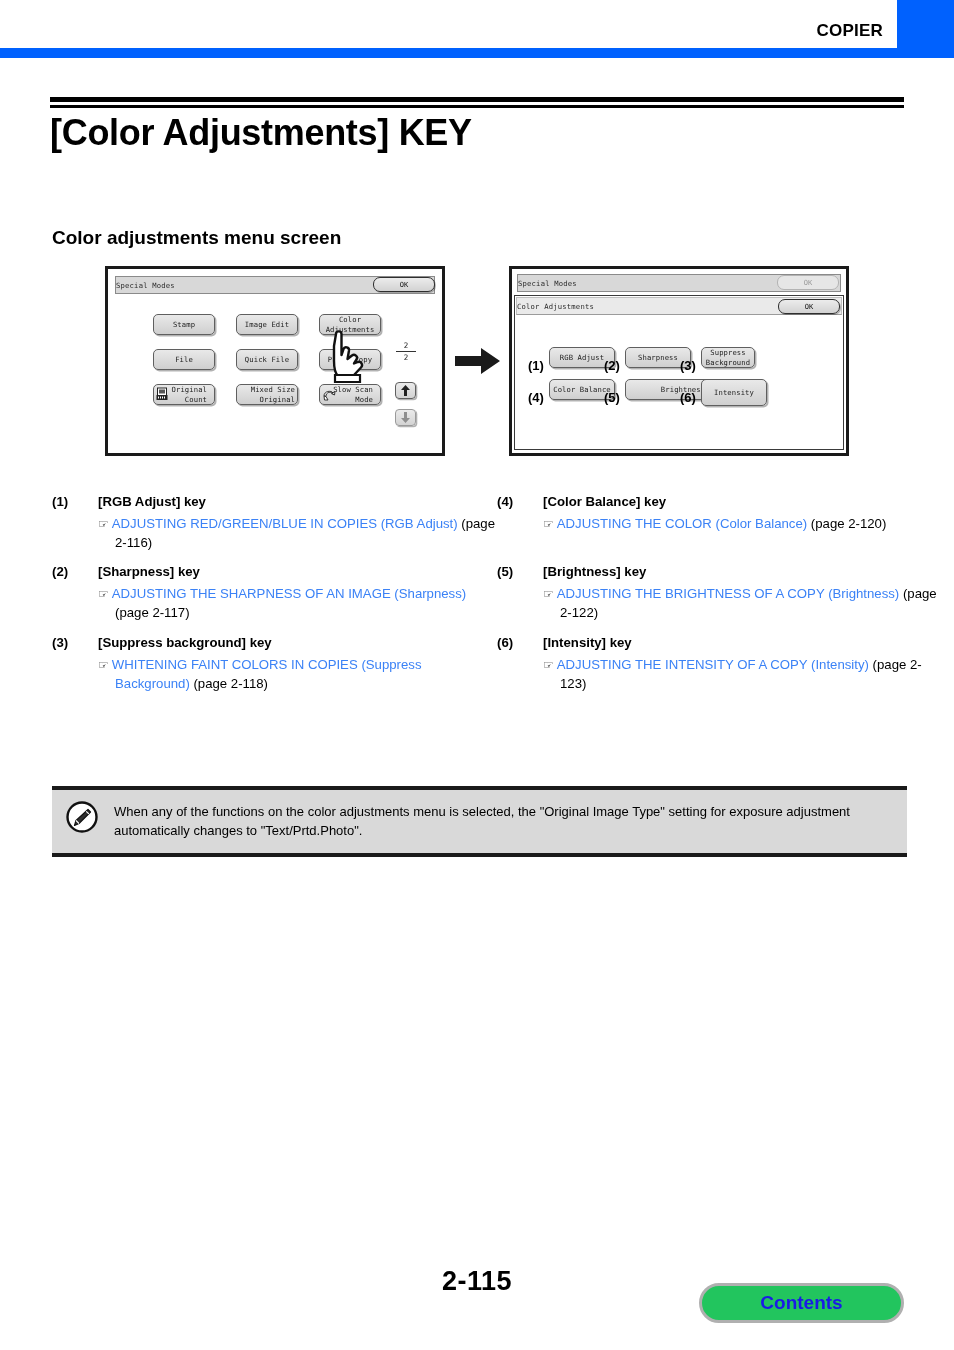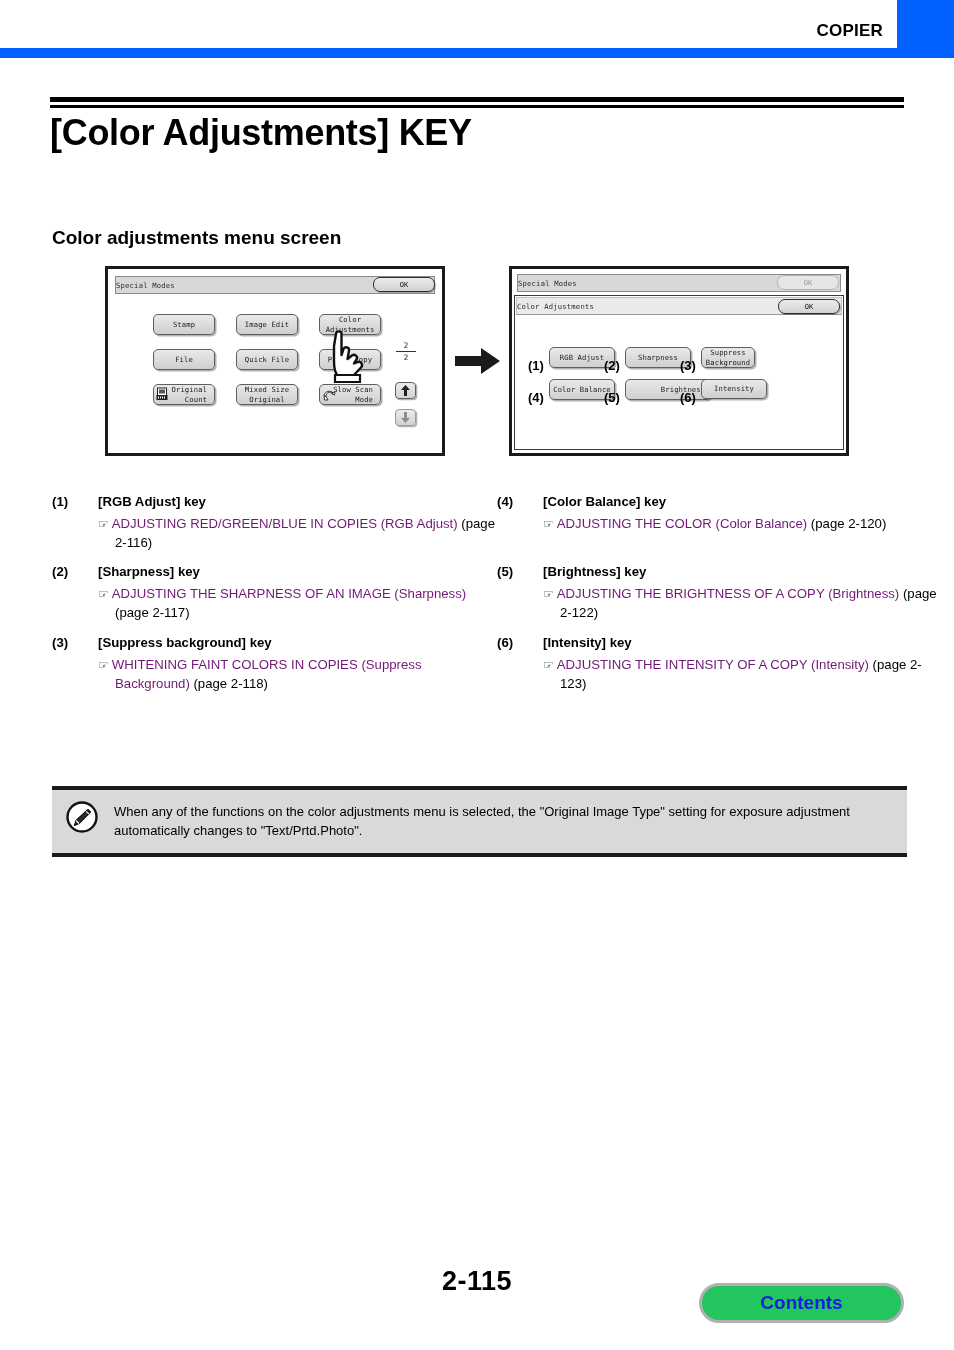--- a/index.html
+++ b/index.html
@@ -126,21 +126,21 @@
 
   
   .ref { position: absolute; font-size: 13.2px; line-height: 18.5px; }
   .ref .idx { position: absolute; left: 0; top: 0; font-weight: bold; }
   .ref .keyname { position: absolute; left: 46px; top: 0; font-weight: bold; white-space: nowrap;}
   .ref .link { position: absolute; left: 46px; top: 22px; width: 400px; }
   .ref .hand-gl {
     font-family: "DejaVu Sans", sans-serif; font-size: 12px; color: #000;
     margin-right: 3px;
   }
-  .blue { color: #701a75; }
+  .blue { color: #3b82f6; }
   .linkwrap { display: block; text-indent: -17px; padding-left: 17px; }
 
   
   .note { position: absolute; left: 52px; top: 786px; width: 855px; }
   .note-top { height: 4px; background: #1a1a1a; }
   .note-body {
     background: #d9d9d9; padding: 12px 14px 13px 62px; position: relative;
     font-size: 13px; line-height: 19px;
   }
   .note-bot { height: 4px; background: #1a1a1a; }
@@ -214,21 +214,21 @@
       <svg style="position:absolute; left:48px; top:118px;" width="15" height="15" viewBox="0 0 15 15">
         <rect x="1.5" y="1" width="9" height="9" fill="#fff" stroke="#222" stroke-width="1"></rect>
         <rect x="3" y="2.5" width="6" height="4" fill="#555"></rect>
         <rect x="0.5" y="8" width="11" height="5" fill="#222"></rect>
         <rect x="2" y="9.5" width="1" height="2" fill="#fff"></rect>
         <rect x="4" y="9.5" width="1" height="2" fill="#fff"></rect>
         <rect x="6" y="9.5" width="1" height="2" fill="#fff"></rect>
         <rect x="8" y="9.5" width="1" height="2" fill="#fff"></rect>
       </svg>
 
-      <div class="key" style="left:128px; top:115px; width:62px; height:21px; flex-direction:column;">
+      <div class="key" style="left:128px; top:115px; width:62px; height:21px; flex-direction:column;align-items:flex-end;">
         <span>Mixed Size</span>
         <span>Original</span>
       </div>
 
       <div class="key with-icon" style="left:211px; top:115px; width:62px; height:21px; flex-direction:column; align-items:flex-end;padding-left:8px;">
         <span>Slow Scan</span>
         <span>Mode</span>
       </div>
       <svg style="position:absolute; left:214px; top:119px;" width="16" height="14" viewBox="0 0 16 14">
         <path d="M2 8 C2 3, 9 2, 11 5 L13 3.5 L12.5 7 L9.5 5.6 L11 5 C9.5 3.2, 3.5 4, 4 8.5 Z" fill="#fff" stroke="#222" stroke-width="0.9" stroke-linejoin="round"></path>
@@ -294,21 +294,21 @@
         <span>Suppress</span>
         <span>Background</span>
       </div>
 
       <div class="key" style="left:37px; top:110px; width:66px; height:21px;">
         <span>Color Balance</span>
       </div>
       <div class="key" style="left:113px; top:110px; width:86px; height:21px;padding-left:32px;">
         <span>Brightness</span>
       </div>
-      <div class="key" style="left:189px; top:110px; width:66px; height:20px;">
+      <div class="key" style="left:189px; top:110px; width:66px; height:27px;">
         <span>Intensity</span>
       </div>
     </div>
   </div>
 
   <div class="callout" style="left:528px; top:358px;">(1)</div>
   <div class="callout" style="left:604px; top:358px;">(2)</div>
   <div class="callout" style="left:680px; top:358px;">(3)</div>
   <div class="callout" style="left:528px; top:390px;">(4)</div>
   <div class="callout" style="left:604px; top:390px;">(5)</div>

